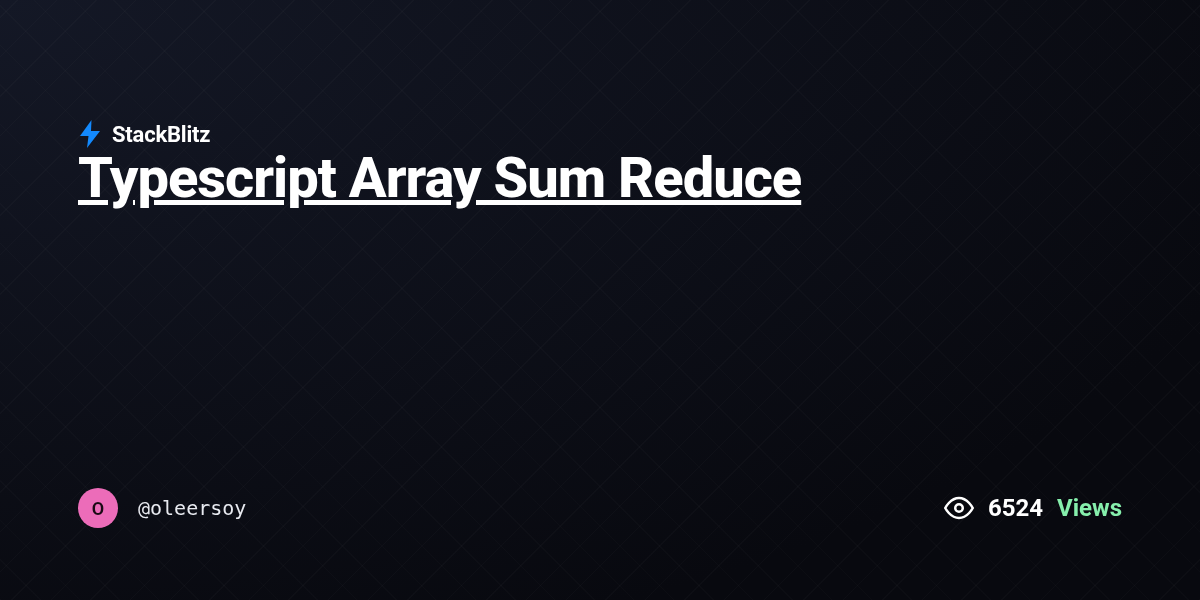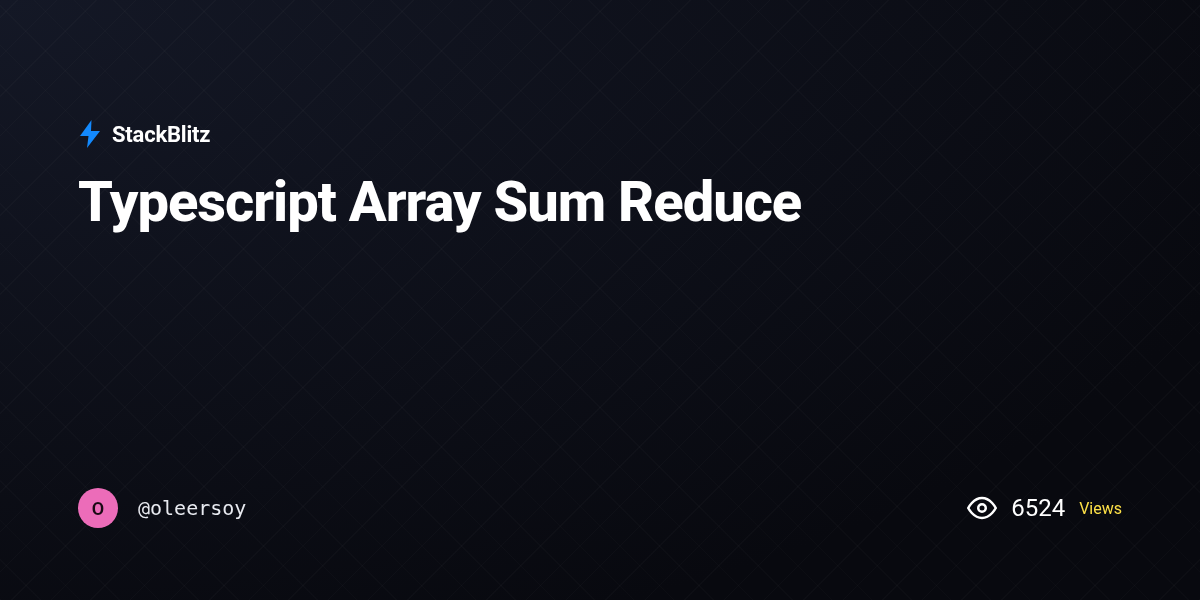--- a/index.html
+++ b/index.html
@@ -36,35 +36,35 @@
       width: 100%;
       height: 100%;
       padding: 120px 78px 0 78px;
       display: flex;
       flex-direction: column;
     }
     .brand {
       display: flex;
       align-items: center;
       gap: 10px;
-      margin-bottom: 24px;
     }
     .brand-name {
       font-size: 22px;
       font-weight: 700;
       color: #ffffff;
       letter-spacing: -0.2px;
     }
     .title {
       font-size: 56px;
       font-weight: 800;
       letter-spacing: -1px;
       color: #ffffff;
       margin-bottom: 18px;
       line-height: 1.1;
+      text-decoration: underline;
     }
     .description {
       font-size: 24px;
       font-weight: 400;
       color: #9aa1b2;
       line-height: 1.4;
     }
     .footer {
       margin-top: auto;
       margin-bottom: 72px;
@@ -102,27 +102,27 @@
       align-items: center;
       gap: 60px;
     }
     .stat {
       display: flex;
       align-items: center;
       gap: 14px;
     }
     .stat-value {
       font-size: 24px;
-      font-weight: 400;
+      font-weight: 700;
       color: #ffffff;
     }
     .stat-label {
-      font-size: 16px;
-      color: #fde047;
-      font-weight: 400;
+      font-size: 24px;
+      color: #86efac;
+      font-weight: 700;
     }
     .icon {
       display: inline-flex;
       align-items: center;
       justify-content: center;
     }
   </style>
 </head>
 <body>
 

